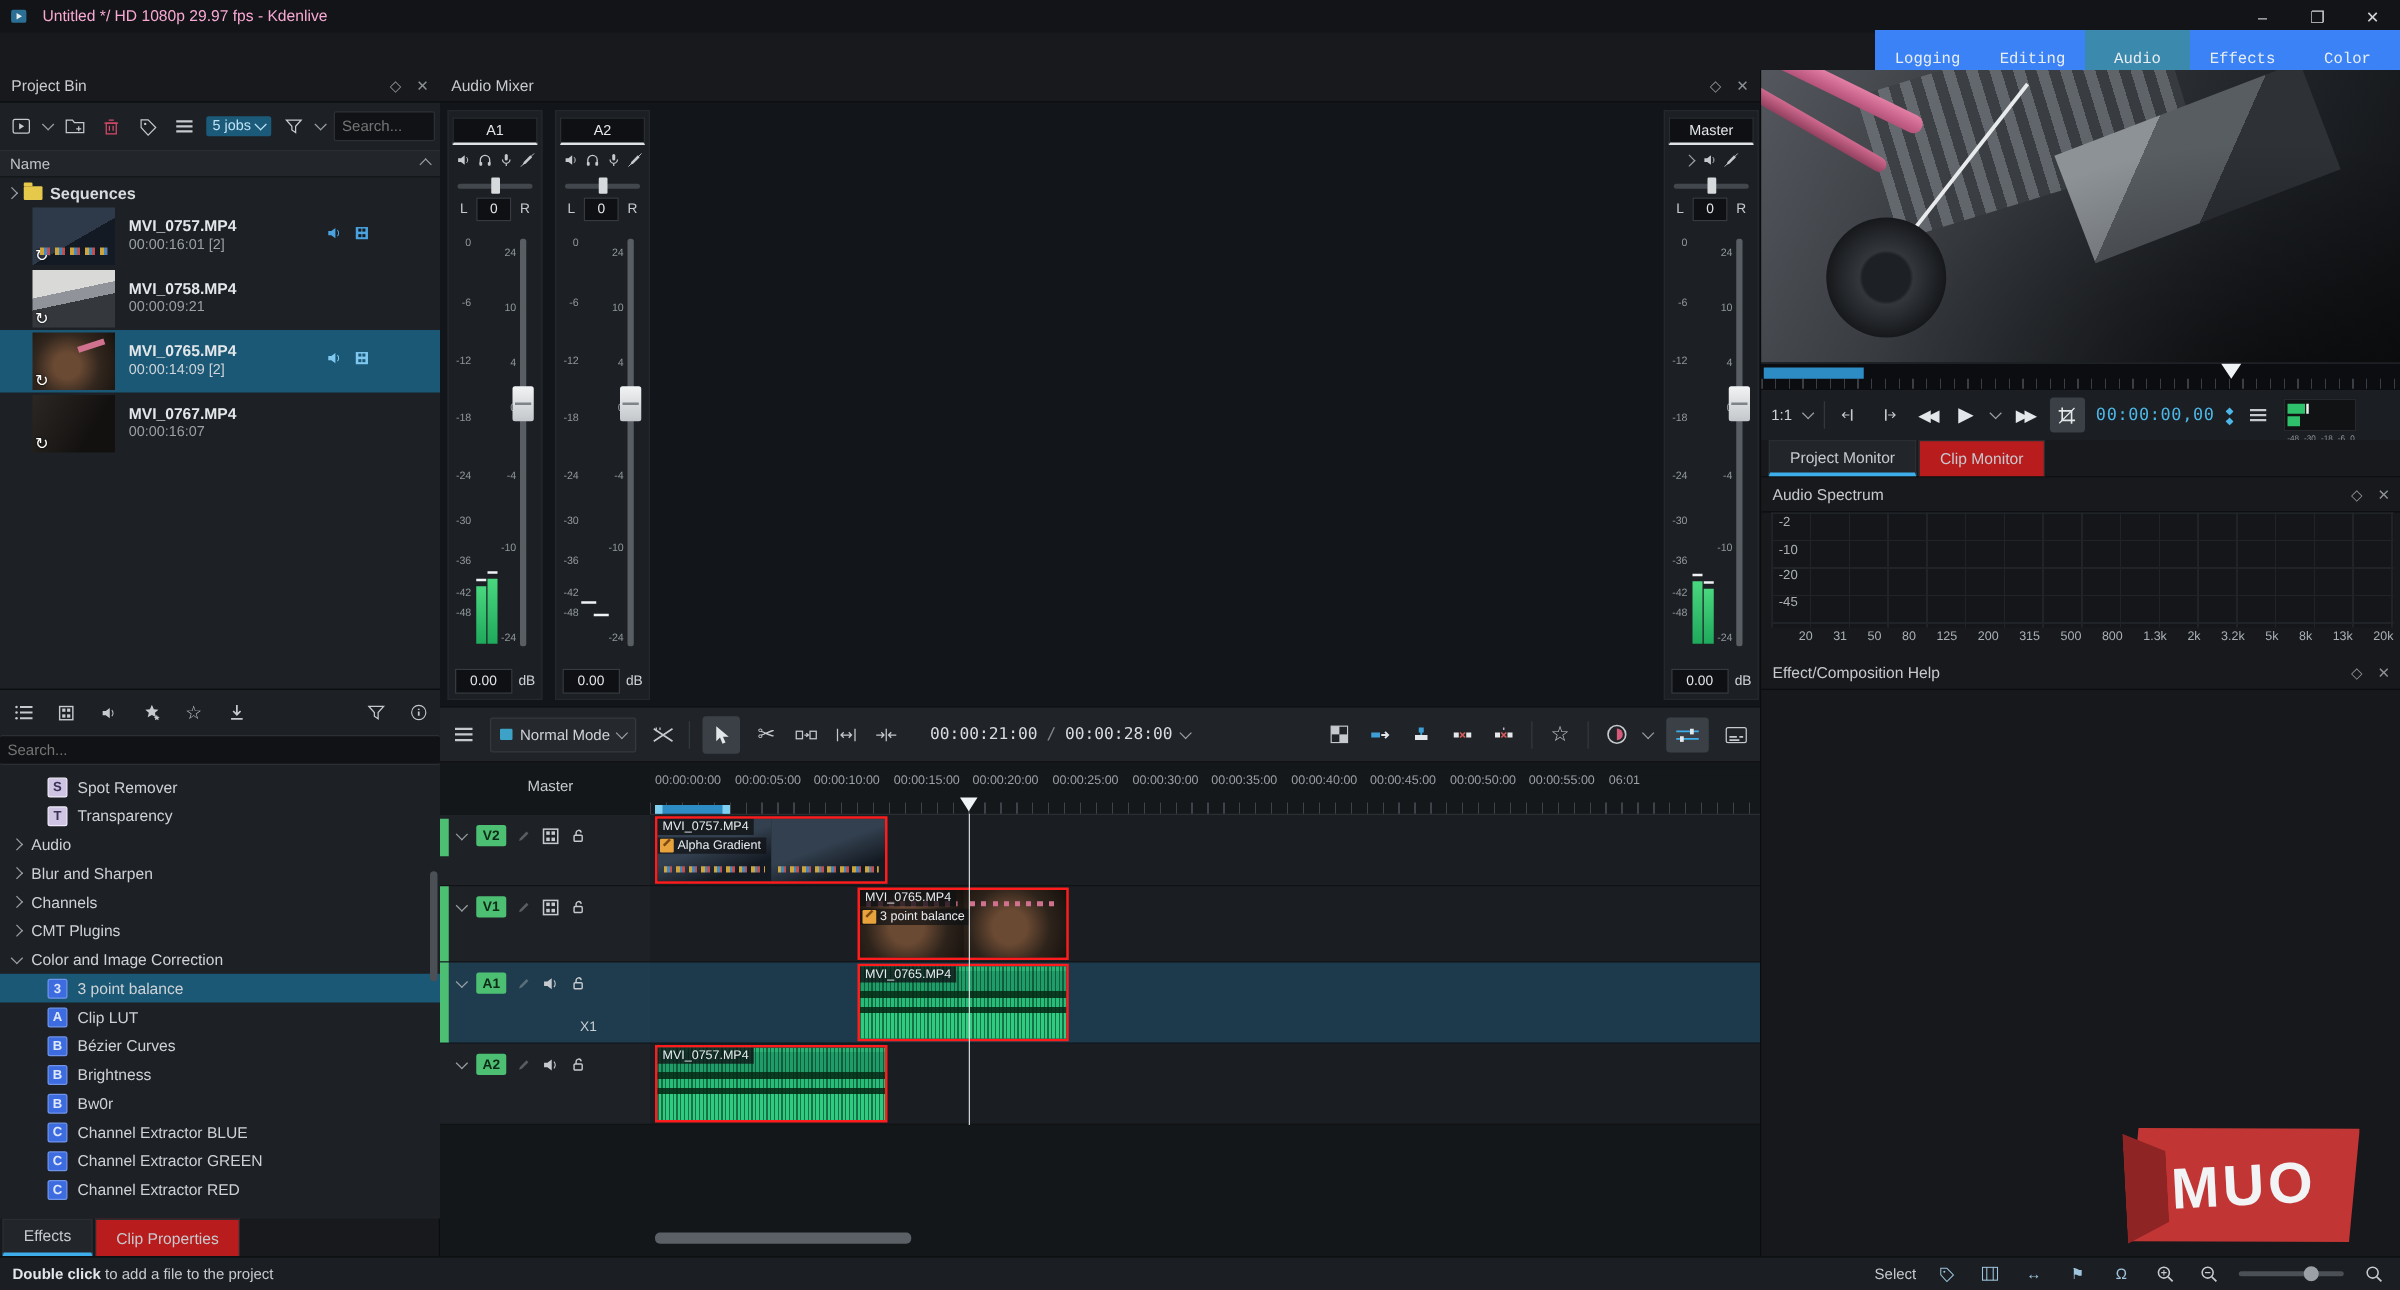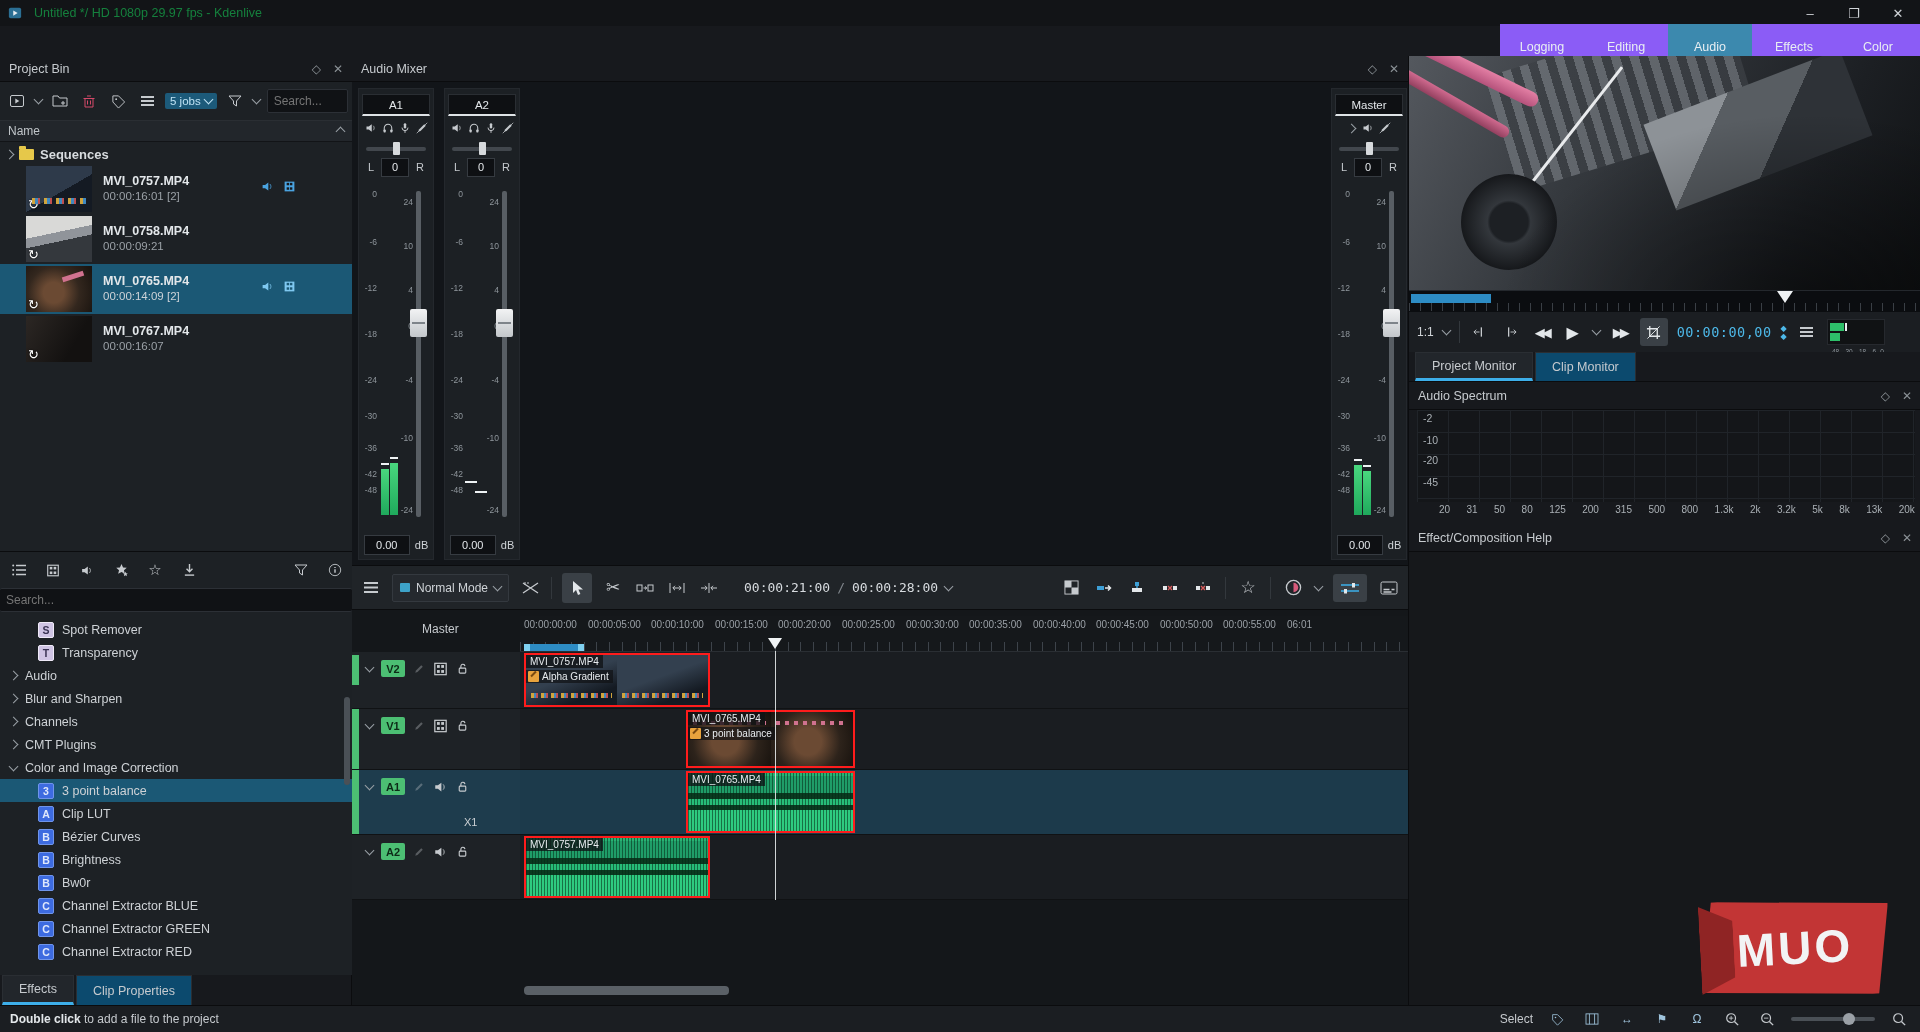--- a/index.html
+++ b/index.html
@@ -15,21 +15,21 @@
   .ibtn{display:inline-flex;align-items:center;justify-content:center;min-width:22px;height:24px;color:#c6cace;}
   svg.ic{display:block;}
   input{font-family:"Liberation Sans",sans-serif;}
   .searchbox{background:#101215;border:1px solid #2c3036;border-radius:2px;color:#aab0b5;font-size:12px;
              padding:2px 6px;height:18px;}
   
   .titlebar{left:0;top:0;width:1920px;height:26px;background:#121417;display:flex;align-items:center;}
   .menubar{left:0;top:26px;width:1500px;height:28px;background:#1a1d21;display:flex;align-items:center;padding-left:6px;box-sizing:border-box;}
   .menubar span{padding:0 11px;color:#d3d7da;}
   .winbtn{width:44px;height:26px;display:inline-flex;align-items:center;justify-content:center;color:#cfd3d7;font-size:13px;}
-  .wstabs{left:1500px;top:24px;width:420px;height:46px;background:#8b5cf6;display:flex;align-items:stretch;}
+  .wstabs{left:1500px;top:24px;width:420px;height:46px;background:#3b82f6;display:flex;align-items:stretch;font-family:Liberation Mono, monospace;}
   .wstab{flex:1;display:flex;align-items:center;justify-content:center;font-size:12.5px;color:#e8eef2;}
   .wstab.active{background:#3c89ae;}
   
   .pbin{left:0;top:56px;width:352px;height:495px;background:#1d2125;border-right:1px solid #0b0c0e;}
   .pb-toolbar{position:absolute;top:30px;left:6px;right:4px;height:30px;display:flex;align-items:center;gap:7px;}
   .jobschip{background:#1c5a7a;color:#bfe3f5;font-size:11.5px;border-radius:2px;padding:2px 5px;display:flex;align-items:center;gap:4px;}
   .nameheader{position:absolute;top:64px;left:0;right:0;height:22px;background:#22262b;border-top:1px solid #2a2e33;
               border-bottom:1px solid #121417;display:flex;align-items:center;padding:0 8px;color:#c0c5c9;font-size:12px;box-sizing:border-box;}
   .bintree{position:absolute;top:88px;left:0;right:0;bottom:0;overflow:hidden;}
   .seqrow{height:20px;display:flex;align-items:center;gap:6px;padding-left:6px;font-weight:bold;color:#d8dcdf;}
@@ -60,21 +60,21 @@
   .fxrow{height:23px;display:flex;align-items:center;gap:8px;padding-left:10px;color:#ced2d6;}
   .fxrow.child{padding-left:38px;}
   .fxrow.sel{background:#1b5875;}
   .chip{width:16px;height:16px;border-radius:2px;display:inline-flex;align-items:center;justify-content:center;
         font-size:10.5px;font-weight:bold;flex:none;}
   .chip.purple{background:#cfc4e4;color:#3a3354;border:1px solid #efeaf8;box-sizing:border-box;}
   .chip.blue{background:#3d6be0;color:#dfe8fb;border:1px solid #6f94ea;box-sizing:border-box;}
   .fxscroll{position:absolute;right:2px;top:145px;width:6px;height:88px;background:#4a5056;border-radius:3px;}
   .ltabs{left:0;top:975px;width:352px;height:30px;background:#17191d;display:flex;align-items:stretch;gap:2px;
          border-right:1px solid #0b0c0e;padding-left:2px;box-sizing:border-box;}
-  .ltab{padding:0 16px;display:flex;align-items:center;font-size:12.5px;background:#0c4a6e;border:1px solid #2a2e33;border-bottom:none;color:#c6cace;}
+  .ltab{padding:0 16px;display:flex;align-items:center;font-size:12.5px;background:#b91c1c;border:1px solid #2a2e33;border-bottom:none;color:#c6cace;}
   .ltab.active{border-bottom:3px solid #3daee9;background:#22262b;}
   
   .mixer{left:352px;top:56px;width:1056px;height:509px;background:#121519;}
   .strip{position:absolute;top:32px;width:76px;height:472px;background:#1c2024;border:1px solid #24282d;box-sizing:border-box;}
   .s-name{position:absolute;top:5px;left:3px;right:3px;height:19px;background:#0e1013;border:1px solid #2a2e33;
           border-bottom:2px solid #dfe3e6;display:flex;align-items:center;justify-content:center;font-size:11.5px;color:#e3e7ea;}
   .s-icons{position:absolute;top:30px;left:0;right:0;height:18px;display:flex;align-items:center;justify-content:center;gap:5px;}
   .s-pan{position:absolute;top:53px;left:7px;right:7px;height:12px;}
   .s-pan .trk{position:absolute;top:5px;left:0;right:0;height:4px;background:#42474d;border-radius:2px;}
   .s-pan .hdl{position:absolute;top:0;left:50%;margin-left:-3px;width:7px;height:13px;background:#d7dadd;border-radius:1px;}
@@ -186,21 +186,21 @@
 
 <div class="app">
 
   <div class="abs titlebar">
     <span class="ibtn" style="margin-left:4px;">
       <svg class="ic" width="14" height="14" viewBox="0 0 16 16">
           <rect x="1" y="2" width="14" height="12" rx="2" fill="#2b6f94"></rect>
           <path d="M6 5l5 3-5 3z" fill="#e8eef2"></path>
         </svg>
     </span>
-    <span style="margin-left:8px;font-size:12.5px;color:#15803d;">Untitled */ HD 1080p 29.97 fps - Kdenlive</span>
+    <span style="margin-left:8px;font-size:12.5px;color:#f9a8d4;">Untitled */ HD 1080p 29.97 fps - Kdenlive</span>
     <span style="margin-left:auto;display:flex;">
       <span class="winbtn">–</span>
       <span class="winbtn">❐</span>
       <span class="winbtn">✕</span>
     </span>
   </div>
 
 
   <div class="abs wstabs">
     <span class="wstab">Logging</span>

